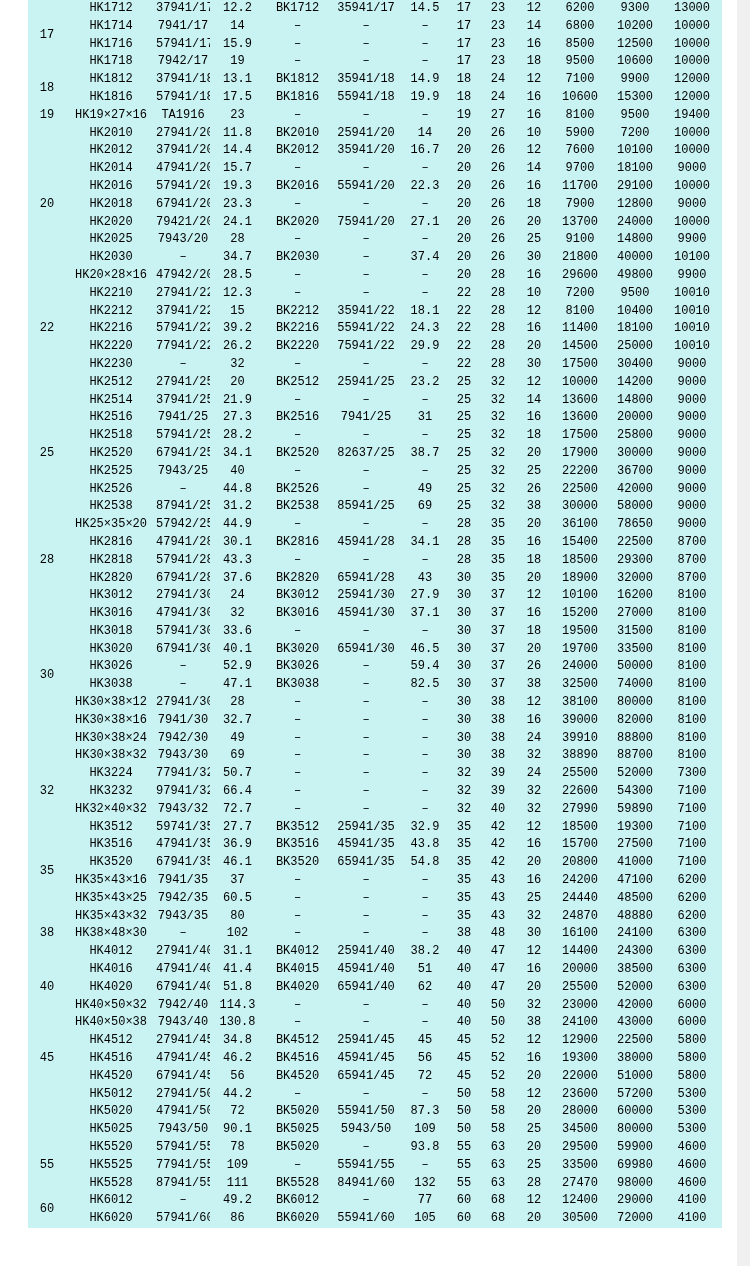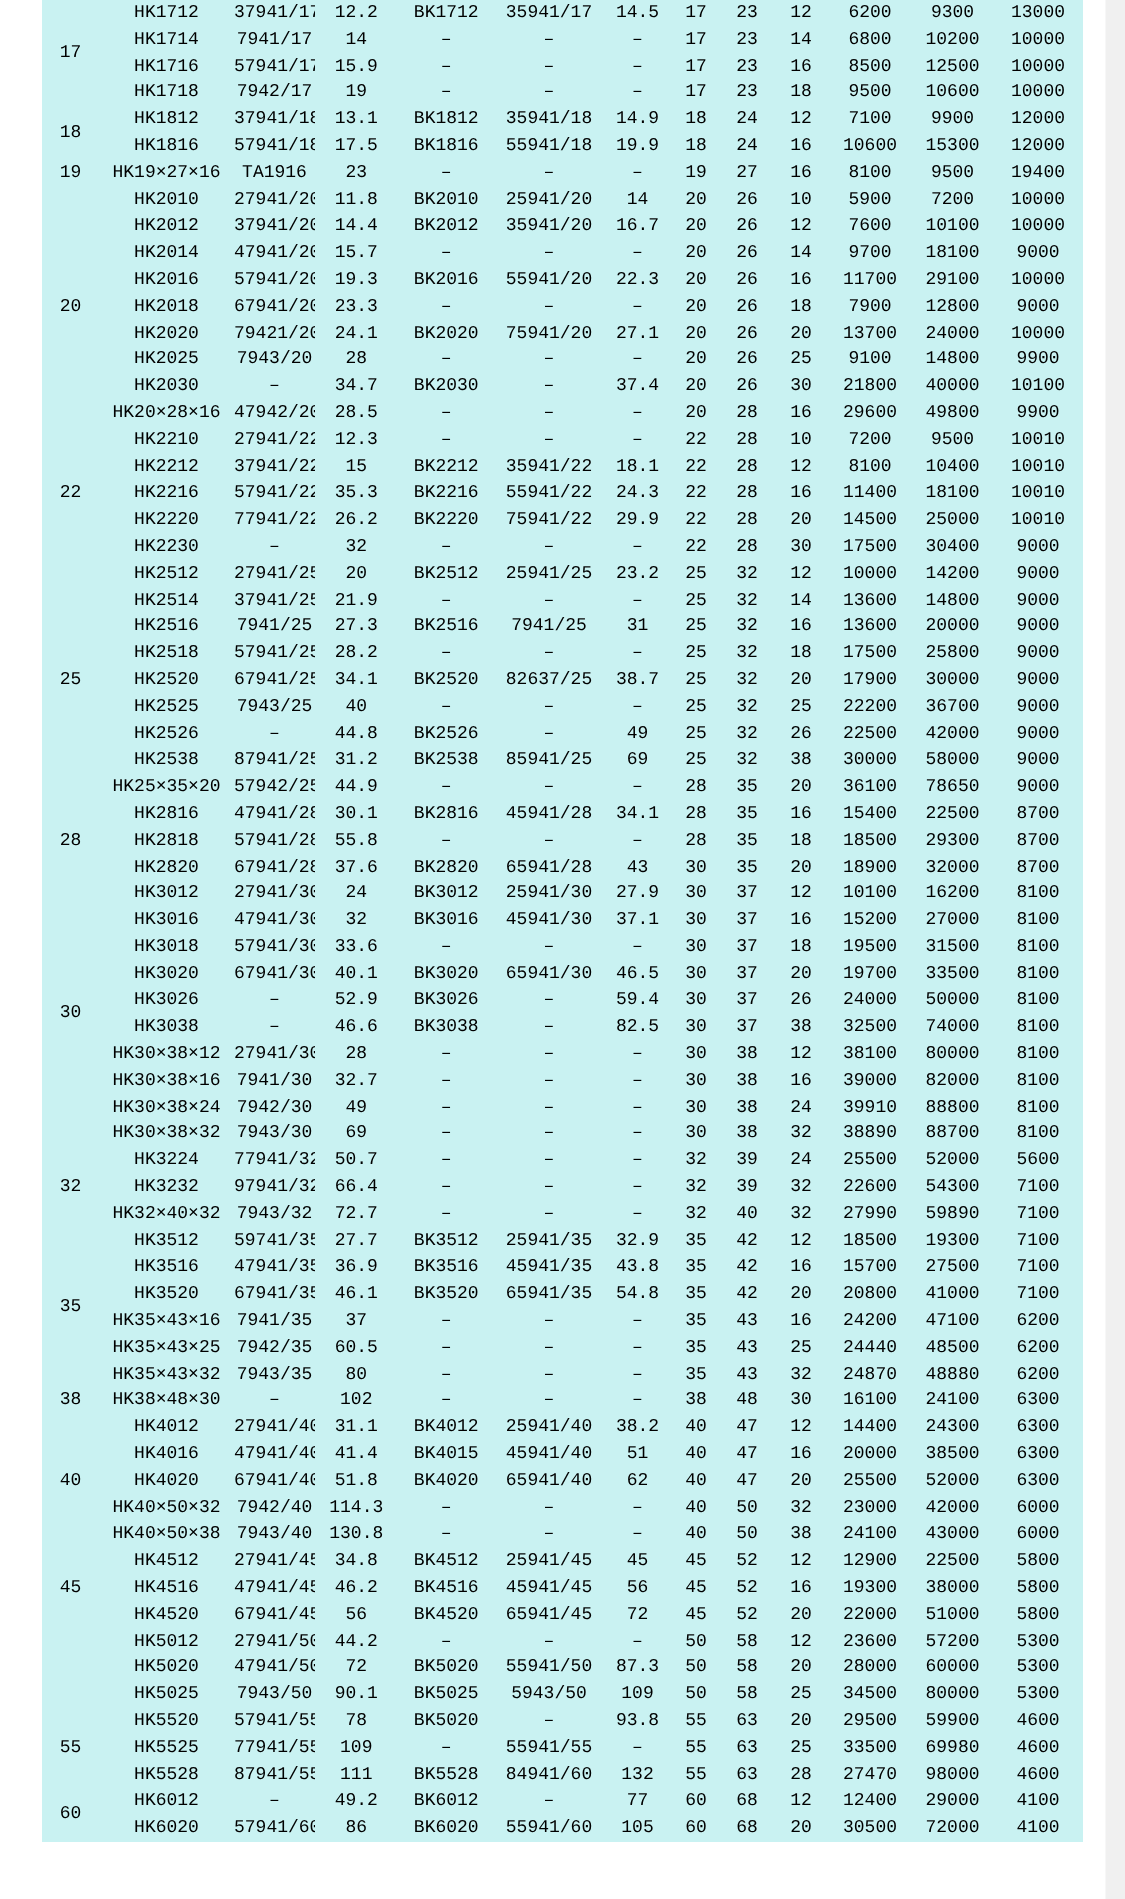--- a/index.html
+++ b/index.html
@@ -317,21 +317,21 @@
           <td>22</td>
           <td>28</td>
           <td>12</td>
           <td>8100</td>
           <td>10400</td>
           <td>10010</td>
         </tr>
         <tr>
           <td>HK2216</td>
           <td>57941/22</td>
-          <td>35.3</td>
+          <td>39.2</td>
           <td>BK2216</td>
           <td>55941/22</td>
           <td>24.3</td>
           <td>22</td>
           <td>28</td>
           <td>16</td>
           <td>11400</td>
           <td>18100</td>
           <td>10010</td>
         </tr>
@@ -501,21 +501,21 @@
           <td>28</td>
           <td>35</td>
           <td>16</td>
           <td>15400</td>
           <td>22500</td>
           <td>8700</td>
         </tr>
         <tr>
           <td>HK2818</td>
           <td>57941/28</td>
-          <td>55.8</td>
+          <td>43.3</td>
           <td>–</td>
           <td>–</td>
           <td>–</td>
           <td>28</td>
           <td>35</td>
           <td>18</td>
           <td>18500</td>
           <td>29300</td>
           <td>8700</td>
         </tr>
@@ -600,21 +600,21 @@
           <td>30</td>
           <td>37</td>
           <td>26</td>
           <td>24000</td>
           <td>50000</td>
           <td>8100</td>
         </tr>
         <tr>
           <td>HK3038</td>
           <td>–</td>
-          <td>46.6</td>
+          <td>47.1</td>
           <td>BK3038</td>
           <td>–</td>
           <td>82.5</td>
           <td>30</td>
           <td>37</td>
           <td>38</td>
           <td>32500</td>
           <td>74000</td>
           <td>8100</td>
         </tr>
@@ -680,21 +680,21 @@
           <td>77941/32</td>
           <td>50.7</td>
           <td>–</td>
           <td>–</td>
           <td>–</td>
           <td>32</td>
           <td>39</td>
           <td>24</td>
           <td>25500</td>
           <td>52000</td>
-          <td>5600</td>
+          <td>7300</td>
         </tr>
         <tr>
           <td>HK3232</td>
           <td>97941/32</td>
           <td>66.4</td>
           <td>–</td>
           <td>–</td>
           <td>–</td>
           <td>32</td>
           <td>39</td>

